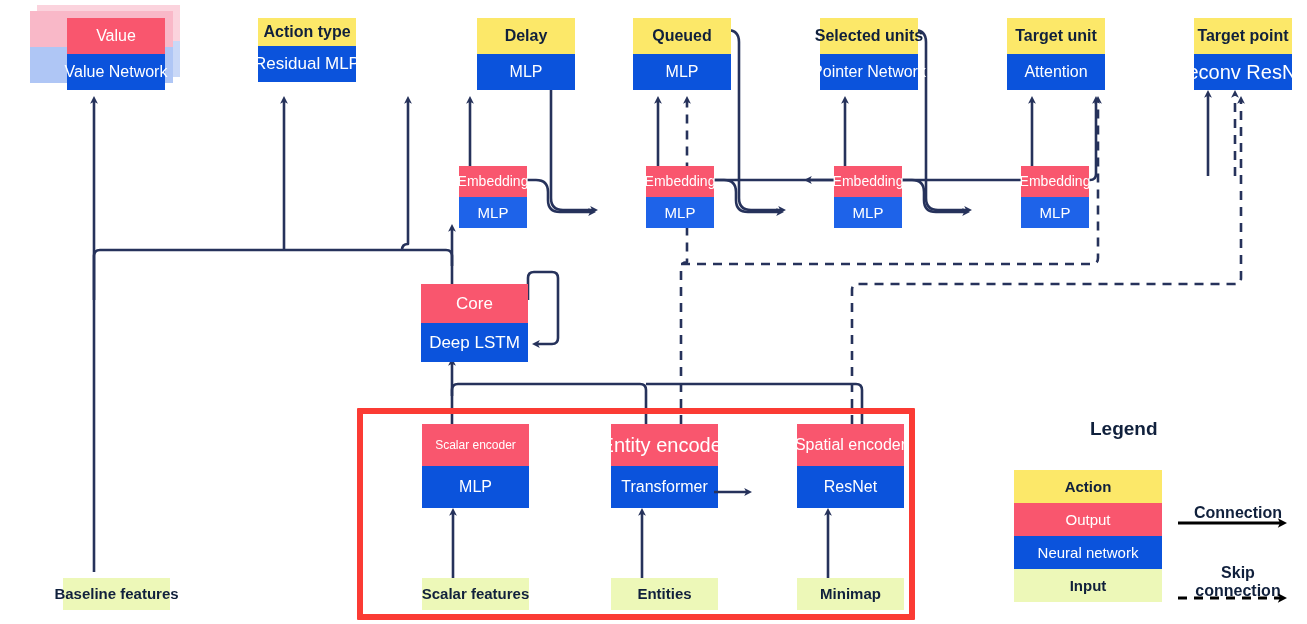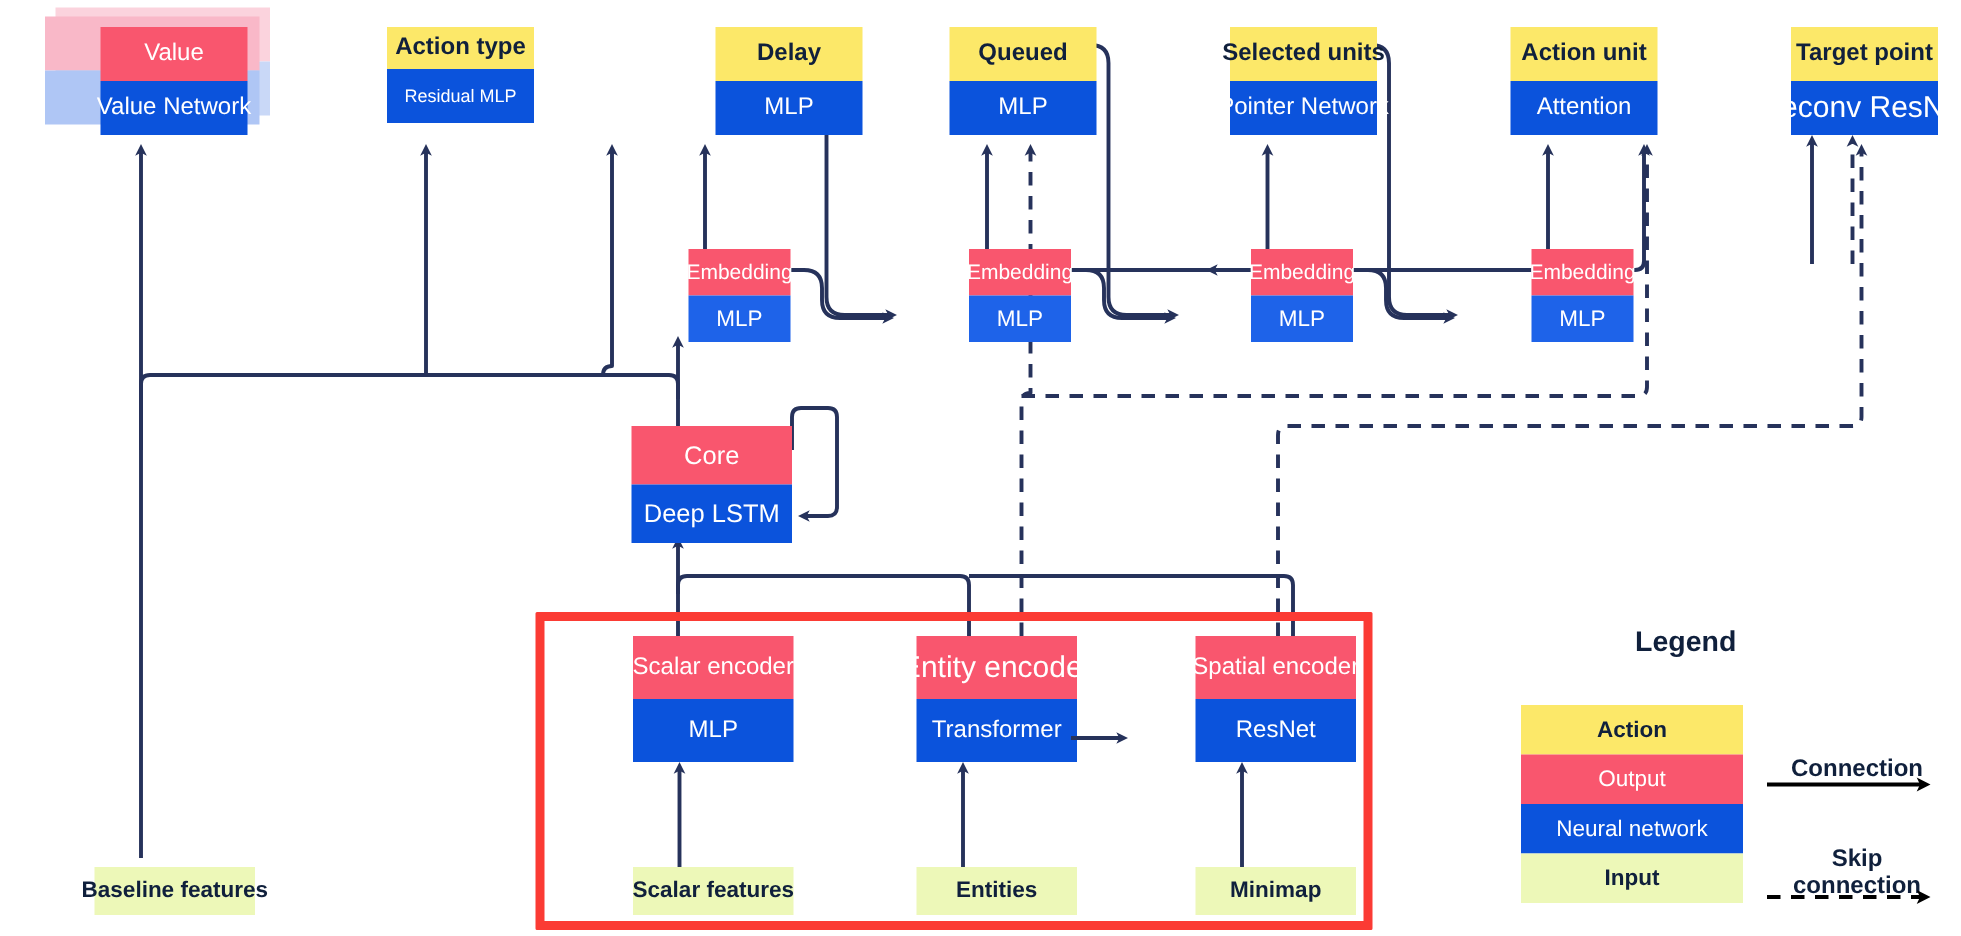--- a/index.html
+++ b/index.html
@@ -101,40 +101,40 @@
     <div class="gb" style="height:36px;background:#AFC6F5;"></div>
   </div>
 
   <div class="node" style="left:22px;top:18px;width:143px;height:72px;">
     <div class="band output" style="height:36px;font-size:16px;">Value</div>
     <div class="band nn" style="height:36px;font-size:16px;">Value Network</div>
   </div>
 
   <div class="node" style="left:213px;top:18px;width:143px;height:72px;">
     <div class="band action" style="height:28px;font-size:16px;">Action type</div>
-    <div class="band nn" style="height:36px;font-size:12px;">Residual MLP</div>
+    <div class="band nn" style="height:36px;font-size:17px;">Residual MLP</div>
   </div>
 
   <div class="node" style="left:400px;top:18px;width:143px;height:72px;margin-left:32px;">
     <div class="band action" style="height:36px;font-size:16px;">Delay</div>
     <div class="band nn" style="height:36px;font-size:16px;">MLP</div>
   </div>
 
   <div class="node" style="left:588px;top:18px;width:143px;height:72px;">
     <div class="band action" style="height:36px;font-size:16px;">Queued</div>
     <div class="band nn" style="height:36px;font-size:16px;">MLP</div>
   </div>
 
   <div class="node" style="left:775px;top:18px;width:143px;height:72px;">
     <div class="band action" style="height:36px;font-size:16px;">Selected units</div>
     <div class="band nn" style="height:36px;font-size:16px;">Pointer Network</div>
   </div>
 
   <div class="node" style="left:962px;top:18px;width:143px;height:72px;">
-    <div class="band action" style="height:36px;font-size:16px;">Action unit</div>
+    <div class="band action" style="height:36px;font-size:16px;">Target unit</div>
     <div class="band nn" style="height:36px;font-size:16px;">Attention</div>
   </div>
 
   <div class="node" style="left:1149px;top:18px;width:143px;height:72px;">
     <div class="band action" style="height:36px;font-size:16px;">Target point</div>
     <div class="band nn" style="height:36px;font-size:20px;">Deconv ResNet</div>
   </div>
 
   <div class="node" style="left:414px;top:166px;width:113px;height:62px;">
     <div class="band output" style="height:31px;font-size:14px;">Embedding</div>
@@ -157,21 +157,21 @@
   </div>
 
   <div class="node" style="left:376px;top:284px;width:152px;height:78px;">
     <div class="band output" style="height:39px;font-size:17px;">Core</div>
     <div class="band nn" style="height:39px;font-size:17px;">Deep LSTM</div>
   </div>
 
   <div class="redbox" style="left:357px;top:408px;width:558px;height:212px;"></div>
 
   <div class="node" style="left:377px;top:424px;width:152px;height:84px;">
-    <div class="band output" style="height:42px;font-size:16px;">Scalar encoder</div>
+    <div class="band output" style="height:42px;font-size:12px;">Scalar encoder</div>
     <div class="band nn" style="height:42px;font-size:16px;">MLP</div>
   </div>
 
   <div class="node" style="left:566px;top:424px;width:152px;height:84px;">
     <div class="band output" style="height:42px;font-size:20px;">Entity encoder</div>
     <div class="band nn" style="height:42px;font-size:16px;">Transformer</div>
   </div>
 
   <div class="node" style="left:752px;top:424px;width:152px;height:84px;">
     <div class="band output" style="height:42px;font-size:16px;">Spatial encoder</div>

